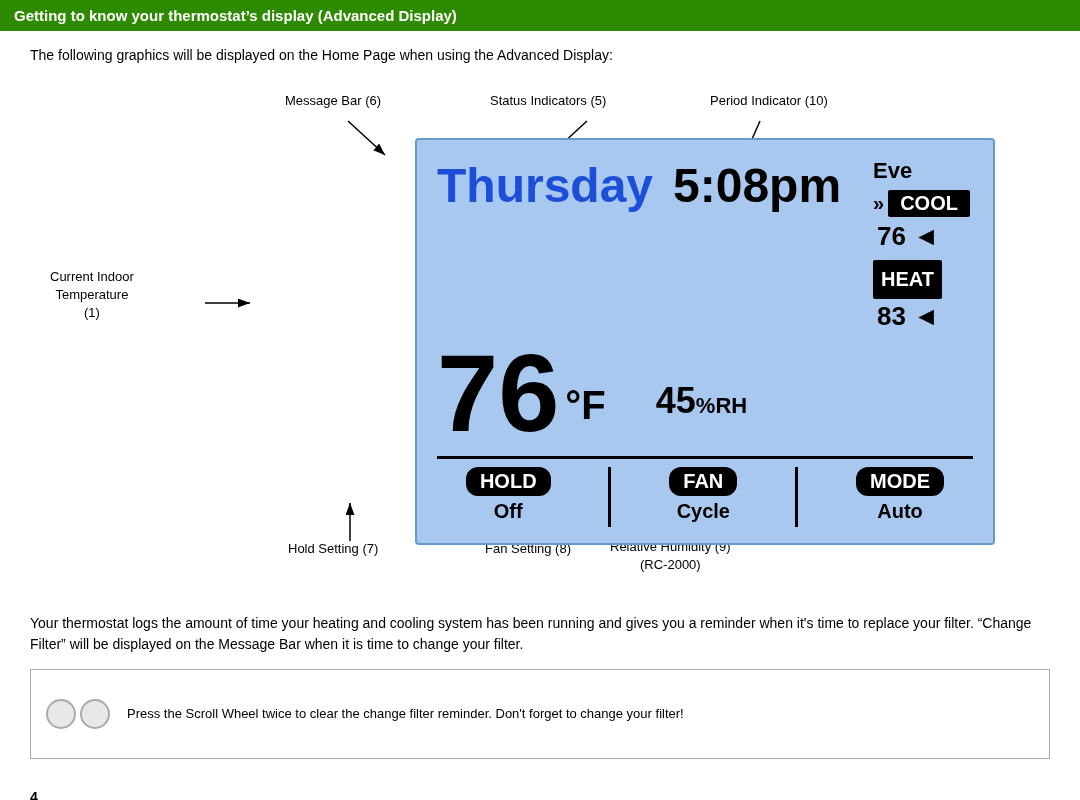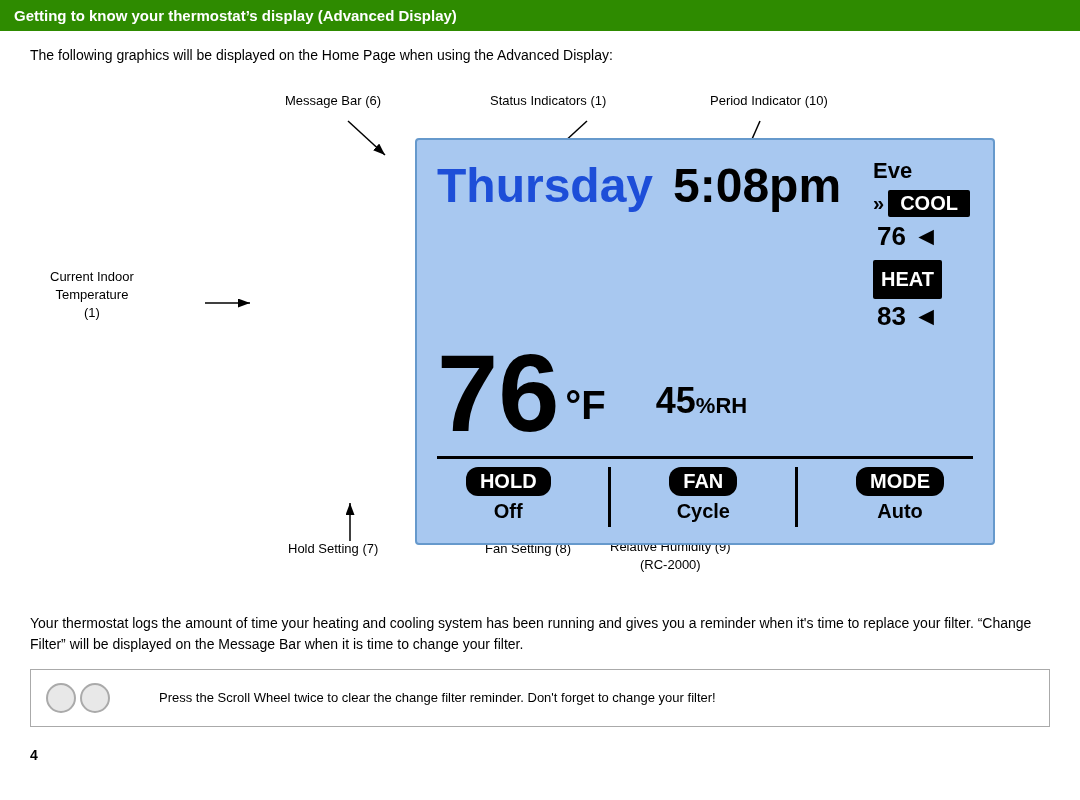--- a/index.html
+++ b/index.html
@@ -226,24 +226,23 @@
     .filter-body {
       font-size: 14px;
       margin-bottom: 14px;
       line-height: 1.5;
     }
 
     .filter-box {
       display: flex;
       align-items: center;
       border: 1px solid #aaa;
-      padding: 8px 12px;
+      padding: 24px 12px;
       background: #fff;
-      margin-bottom: 20px;
-      gap: 32px;
+      margin-bottom: 30px;
     }
 
     .scroll-wheel-icon {
       width: 70px;
       height: 40px;
       display: flex;
       align-items: center;
       justify-content: center;
       margin-right: 14px;
       flex-shrink: 0;
@@ -321,21 +320,21 @@
 
       <line x1="515" y1="458" x2="515" y2="420" stroke="#000" stroke-width="1.5" marker-end="url(#arrowhead)"></line>
 
       <line x1="640" y1="458" x2="590" y2="370" stroke="#000" stroke-width="1.5" marker-end="url(#arrowhead)"></line>
     </svg>
 
     <div class="label" style="top:10px; left:255px; text-align:center;">
       <span>Message Bar (6)</span>
     </div>
     <div class="label" style="top:10px; left:460px; text-align:center;">
-      <span>Status Indicators (1)</span>
+      <span>Status Indicators (5)</span>
     </div>
     <div class="label" style="top:10px; left:680px; text-align:center;">
       <span>Period Indicator (10)</span>
     </div>
     <div class="label" style="top:185px; left:20px; text-align:center; line-height:1.4;">
       Current Indoor<br>Temperature<br>(1)
     </div>
     <div class="label" style="top:180px; left:822px; text-align:left; line-height:1.4;">
       Cool Setting<br>(2)
     </div>

